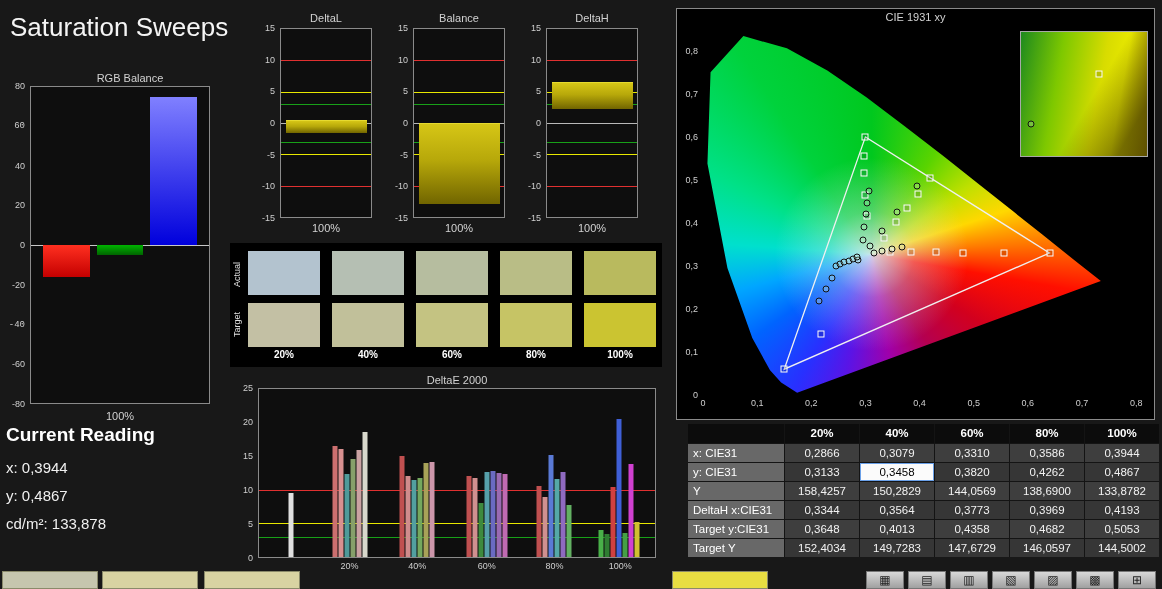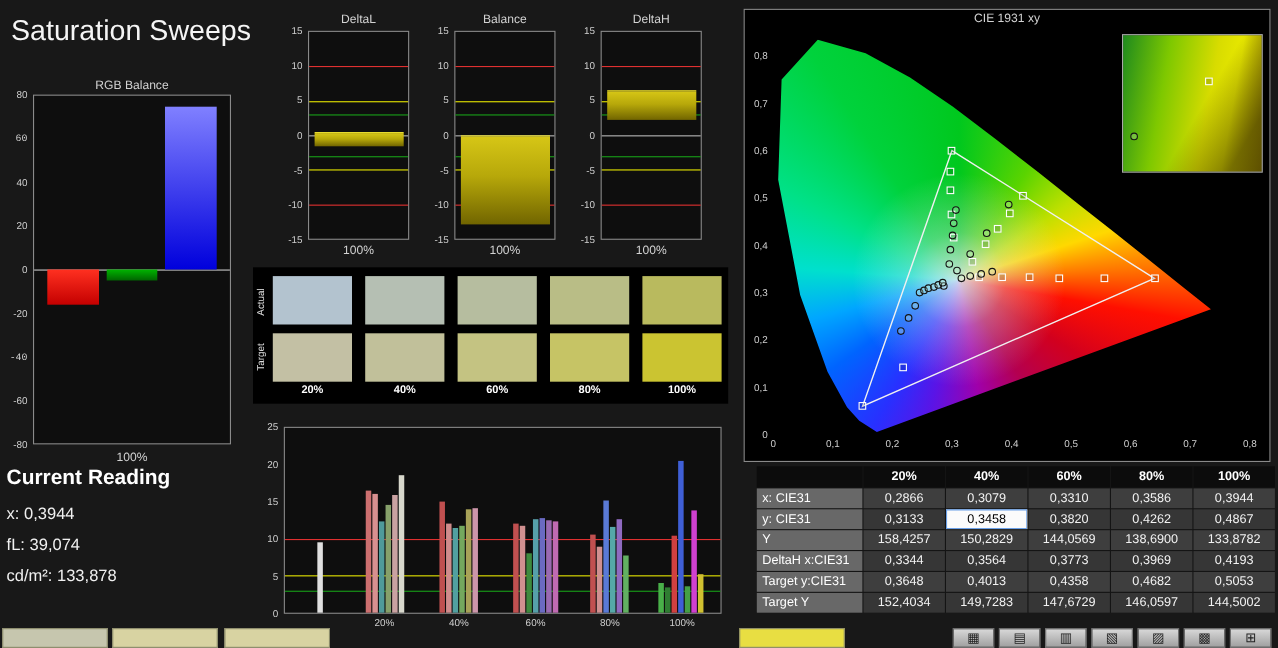--- a/index.html
+++ b/index.html
@@ -10,21 +10,21 @@
   .chart-box{position:absolute;background:#0e0e0e;border:1px solid #8a8a8a}
   .ytick{position:absolute;right:3px;transform:translateY(-50%);font-size:9px;color:#cfcfcf;white-space:nowrap}
   .refline{position:absolute;left:0;right:0;height:1px}
   .vbar{position:absolute}
 
   
   #page-title{left:10px;top:12px;font-size:26px;color:#f5f5f5}
 
   
   #rgb-panel{left:4px;top:70px;width:210px;height:360px}
-  #rgb-title{position:absolute;left:26px;top:2px;width:180px}
+  #rgb-title{position:absolute;left:36px;top:2px;width:180px}
   #rgb-yaxis{position:absolute;left:0;top:16px;width:24px;height:318px}
   #rgb-plot{left:26px;top:16px;width:180px;height:318px}
   #rgb-xlabel{position:absolute;left:26px;top:340px;width:180px}
 
   
   .delta-chart{position:absolute;width:132px;height:228px;top:12px}
   .dc-title{position:absolute;left:22px;top:0;width:92px}
   .dc-yaxis{position:absolute;left:0;top:16px;width:20px;height:190px}
   .dc-box{left:22px;top:16px;width:92px;height:190px}
   .dc-xlabel{position:absolute;left:22px;top:210px;width:92px}
@@ -212,20 +212,21 @@
     <div class="swatch" style="left: 270px; top: 60px; background: rgb(198, 196, 101);"></div>
     <div class="swatch" style="left: 354px; top: 60px; background: rgb(203, 196, 49);"></div>
     <div class="swatch-collabel" style="left: 18px;">20%</div>
     <div class="swatch-collabel" style="left: 102px;">40%</div>
     <div class="swatch-collabel" style="left: 186px;">60%</div>
     <div class="swatch-collabel" style="left: 270px;">80%</div>
     <div class="swatch-collabel" style="left: 354px;">100%</div>
   </section>
 
 <section class="abs" id="de-panel">
+  <div class="panel-title" id="de-title">DeltaE 2000</div>
   <div id="de-yaxis">
       <div class="ytick" style="top: 0%;">25</div>
       <div class="ytick" style="top: 20%;">20</div>
       <div class="ytick" style="top: 40%;">15</div>
       <div class="ytick" style="top: 60%;">10</div>
       <div class="ytick" style="top: 80%;">5</div>
       <div class="ytick" style="top: 100%;">0</div>
     </div>
   <div id="de-plot" class="chart-box">
       <div class="refline" style="top: 60%; background: rgb(224, 48, 48);"></div>
@@ -284,21 +285,21 @@
       <div class="de-xlabel" style="left: 57.5%;">60%</div>
       <div class="de-xlabel" style="left: 74.5%;">80%</div>
       <div class="de-xlabel" style="left: 91%;">100%</div>
     </div>
 </section>
 
 <section class="abs" id="current-reading">
   <div id="cr-title">Current Reading</div>
   <ul id="cr-lines">
       <li class="cr-line">x: 0,3944</li>
-      <li class="cr-line">fL: 39,074</li>
+      <li class="cr-line">y: 0,4867</li>
       <li class="cr-line">cd/m²: 133,878</li>
     </ul>
 </section>
 
 <section class="abs" id="cie-panel">
   <div class="panel-title" id="cie-title">CIE 1931 xy</div>
   <div class="abs" id="cie-yaxis">
       <div class="ytick" style="top: 6.97674%;">0,8</div>
       <div class="ytick" style="top: 18.6047%;">0,7</div>
       <div class="ytick" style="top: 30.2326%;">0,6</div>

